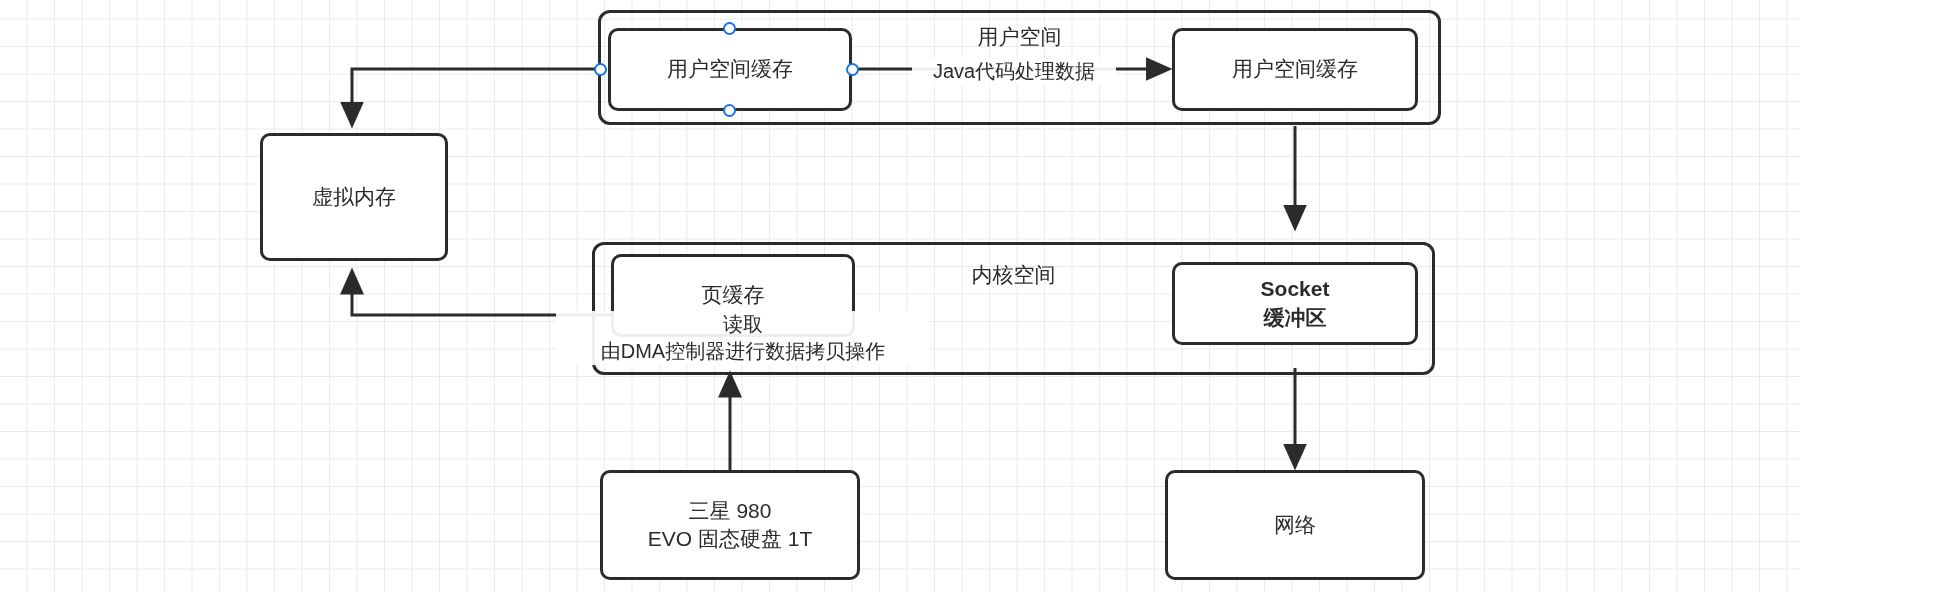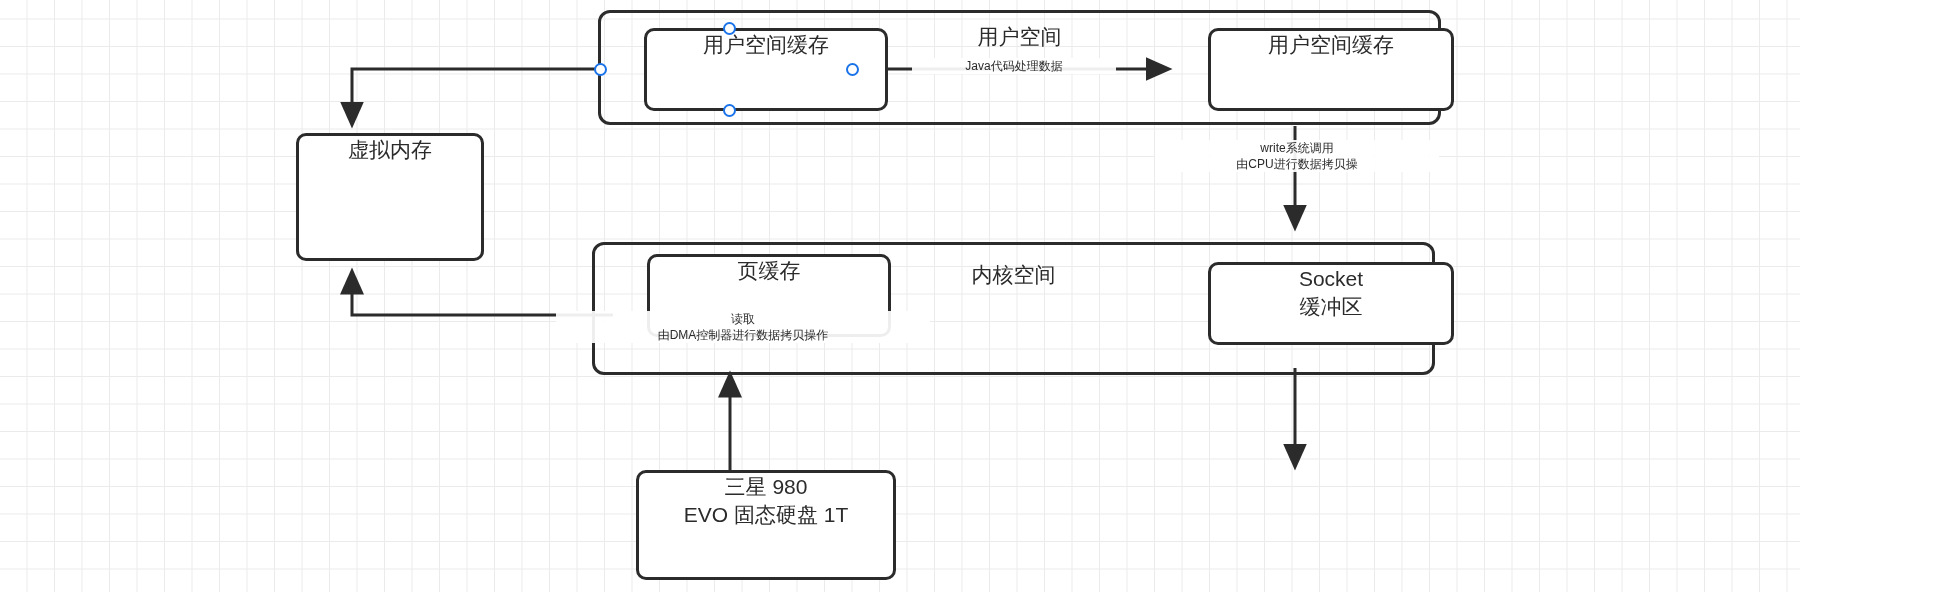--- a/index.html
+++ b/index.html
@@ -36,49 +36,48 @@
     height: 592px;
     pointer-events: none;
   }
   .node {
     position: absolute;
     box-sizing: border-box;
     border: 3px solid #2b2b2b;
     border-radius: 10px;
     background: #ffffff;
     display: flex;
-    align-items: flex-start;
+    align-items: center;
     justify-content: center;
     text-align: center;
     color: #2b2b2b;
     font-size: 21px;
     line-height: 1.35;
     white-space: pre-line;
-    margin-left: 36px;
   }
   .container-node {
     position: absolute;
     box-sizing: border-box;
     border: 3px solid #2b2b2b;
     border-radius: 12px;
     background: transparent;
   }
   .container-label {
     position: absolute;
     left: 0;
     right: 0;
     text-align: center;
     color: #2b2b2b;
     font-size: 21px;
     white-space: pre-line;
   }
   .edge-label {
     position: absolute;
     color: #2b2b2b;
-    font-size: 12px;
+    font-size: 20px;
     line-height: 1.35;
     text-align: center;
     white-space: pre-line;
     background: rgba(255,255,255,0.92);
     padding: 0 2px;
   }
   .handle {
     position: absolute;
     width: 13px;
     height: 13px;
@@ -142,37 +141,38 @@
   </div>
 
   <div class="container-node" style="left:592px; top:242px; width:843px; height:133px;">
     <div class="container-label" style="top:16px;">内核空间</div>
   </div>
 
   <div class="node" style="left:611px; top:254px; width:244px; height:83px;">
     <span>页缓存</span>
   </div>
 
-  <div class="node" style="left:1172px; top:262px; width:246px; height:83px;">
+  <div class="node" style="left:1172px; top:262px; width:246px; height:83px;font-weight:bold;">
     <span>Socket
 缓冲区</span>
   </div>
 
   <div class="node" style="left:260px; top:133px; width:188px; height:128px;">
     <span>虚拟内存</span>
   </div>
 
   <div class="node" style="left:600px; top:470px; width:260px; height:110px;">
     <span>三星 980
 EVO 固态硬盘 1T</span>
   </div>
 
+  <div class="node" style="left:1165px; top:470px; width:260px; height:110px;">
+    <span>网络</span>
+  </div>
 
   <div class="edge-label" style="left:912px; top:58px; width:200px;">Java代码处理数据</div>
 
-  <div class="edge-label" style="left:1155px; top:140px; width:280px;">write系统调用
-由CPU进行数据拷贝操</div>
 
   <div class="edge-label" style="left:556px; top:311px; width:370px;">读取
 由DMA控制器进行数据拷贝操作</div>
 
 
 </div>
 
 </body></html>

